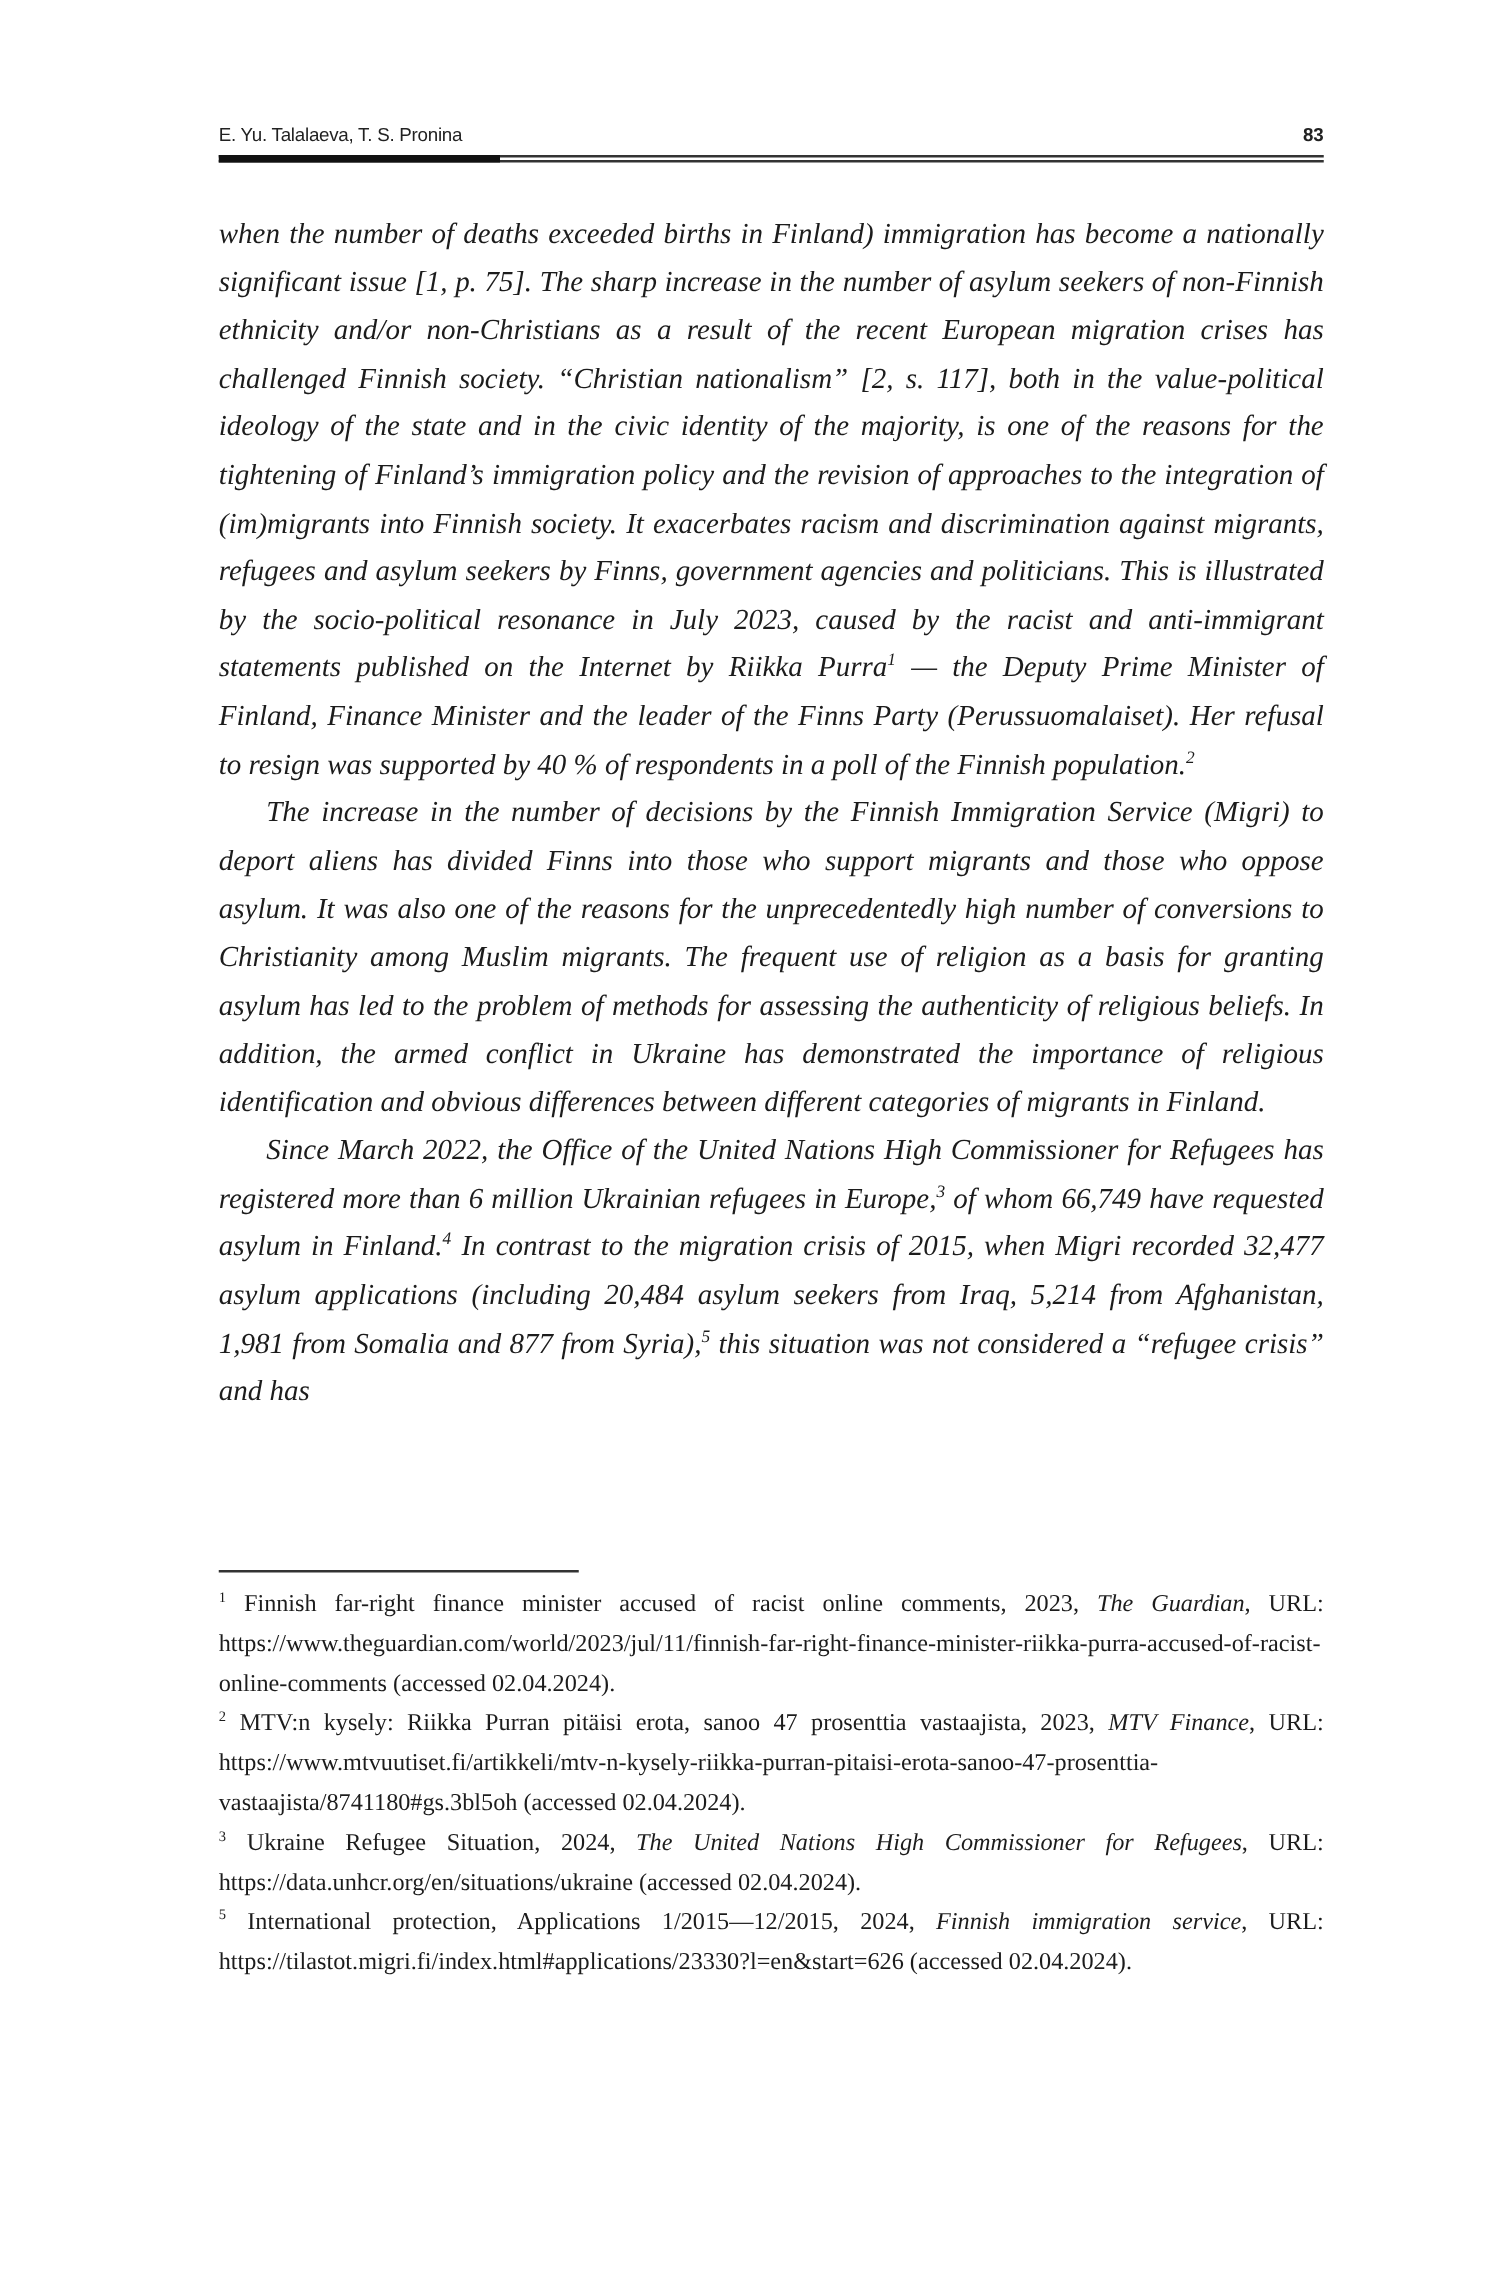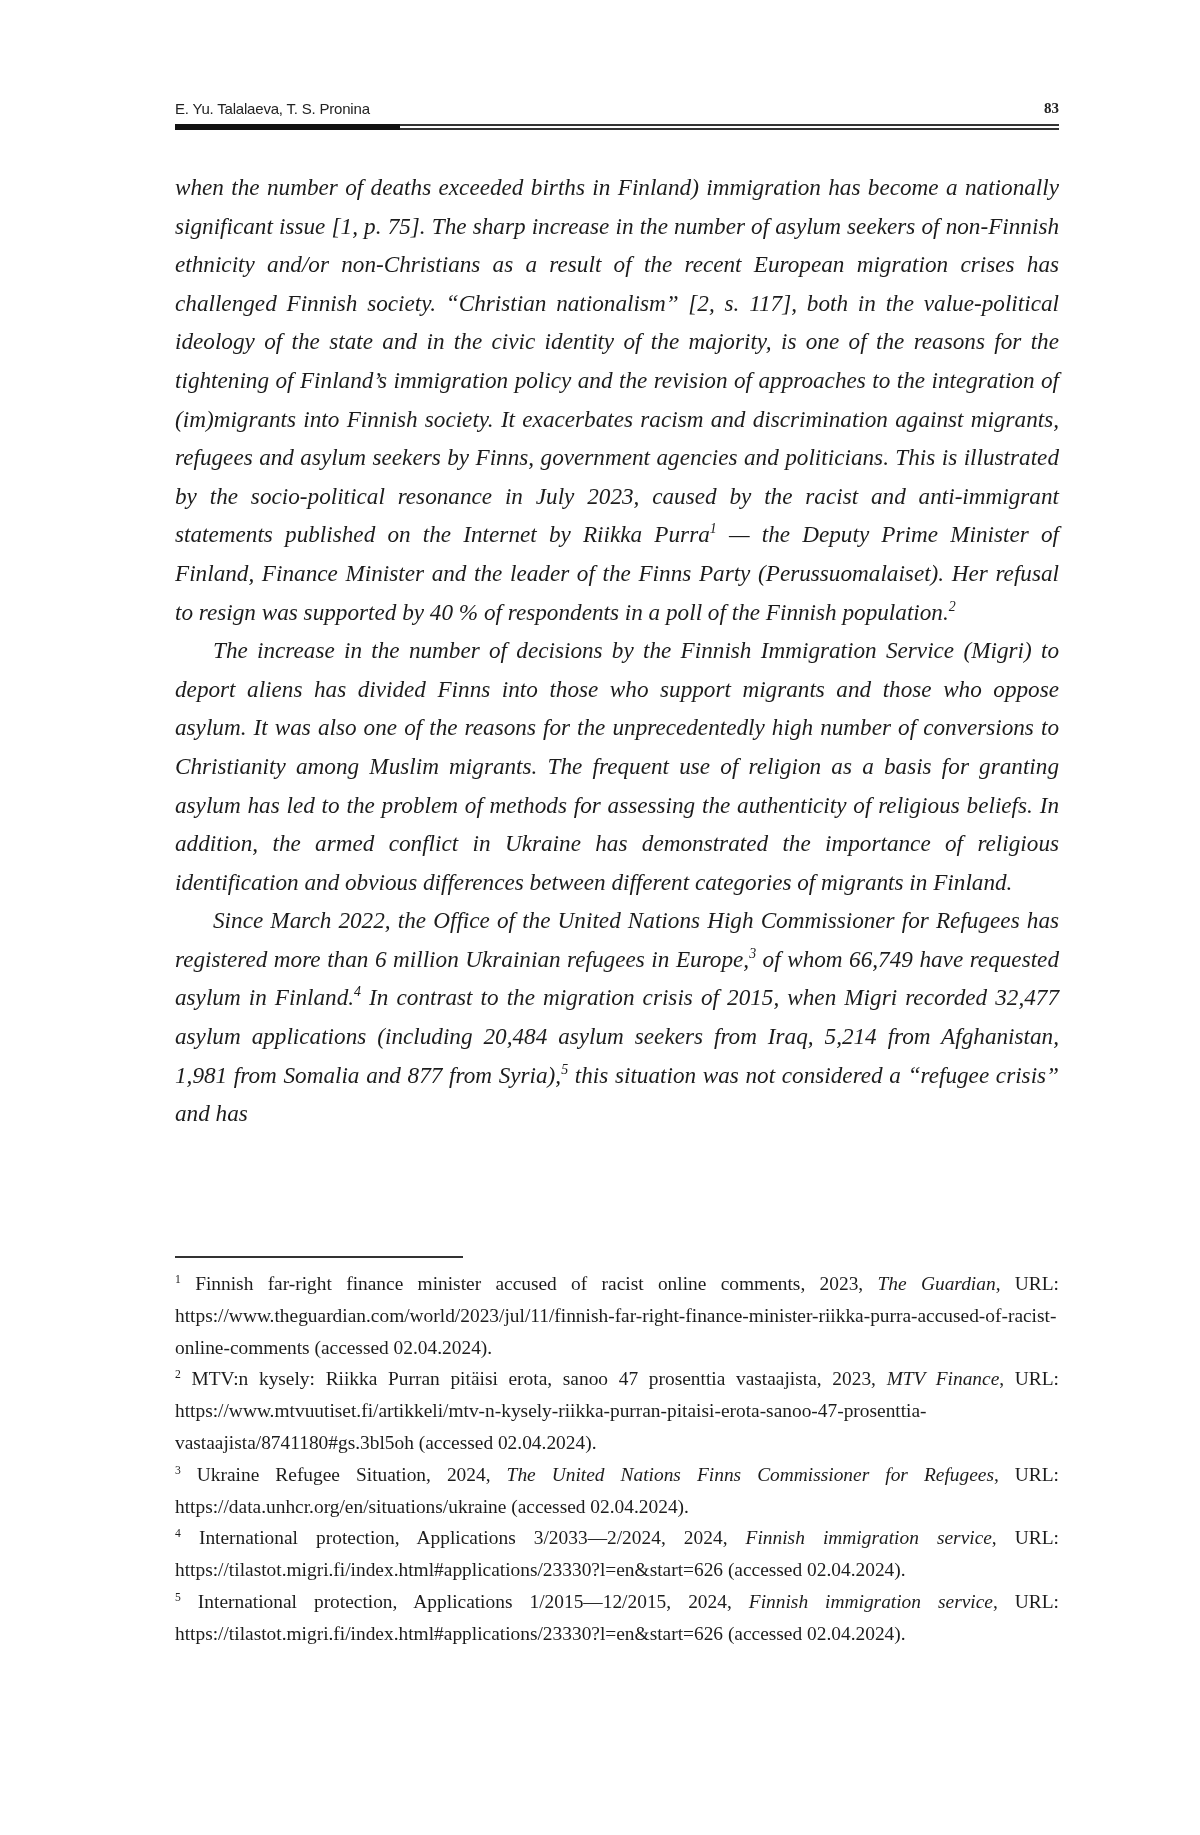--- a/index.html
+++ b/index.html
@@ -1,21 +1,21 @@
 <!DOCTYPE html>
 <html><head>
   <meta charset="utf-8">
   <style>
     html, body { margin: 0; padding: 0; background: #ffffff; }
     body { width: 1200px; height: 1835px; position: relative; overflow: hidden; color: #1a1a1a; }
     .page { position: absolute; left: 175px; top: 0; width: 884px; }
     .running-head { position: absolute; top: 98px; left: 0; width: 884px; height: 24px;
       font-family: "Liberation Sans", sans-serif; font-size: 15px; color: #222; }
     .running-head .authors { position: absolute; left: 0; top: 2px; letter-spacing: -0.2px; }
-    .running-head .page-num { position: absolute; right: 0; top: 2px; font-weight: bold; font-family: Liberation Serif, serif; }
+    .running-head .page-num { position: absolute; right: 0; top: 2px; font-weight: bold; }
     .head-rule { position: absolute; top: 124px; left: 0; width: 884px; height: 8px; }
     .head-rule .thin1 { position: absolute; left: 0; right: 0; top: 0; height: 2px; background: #333; }
     .head-rule .thin2 { position: absolute; left: 0; right: 0; top: 4px; height: 2px; background: #333; }
     .head-rule .thick { position: absolute; left: 0; top: 0; width: 225px; height: 6px; background: #111; }
     .body-text { position: absolute; top: 168px; left: 0; width: 884px;
       font-family: "Liberation Serif", serif; font-size: 23.2px; line-height: 38.6px; text-align: justify; color: #1c1c1c; font-style: italic; }
     .body-text p { margin: 0; }
     .body-text p.indent { text-indent: 38px; }
     sup { font-size: 60%; line-height: 0; vertical-align: super; }
     .fn-rule { position: absolute; top: 1256px; left: 0; width: 288px; height: 2px; background: #333; }
@@ -41,17 +41,16 @@
   <div class="body-text" id="body-text">
       <p>when the number of deaths exceeded births in Finland) immigration has become a nationally significant issue [1, p. 75]. The sharp increase in the number of asylum seekers of non-Finnish ethnicity and/or non-Christians as a result of the recent European migration crises has challenged Finnish society. “Christian nationalism” [2, s. 117], both in the value-political ideology of the state and in the civic identity of the majority, is one of the reasons for the tightening of Finland’s immigration policy and the revision of approaches to the integration of (im)migrants into Finnish society. It exacerbates racism and discrimination against migrants, refugees and asylum seekers by Finns, government agencies and politicians. This is illustrated by the socio-political resonance in July 2023, caused by the racist and anti-immigrant statements published on the Internet by Riikka Purra<sup>1</sup> — the Deputy Prime Minister of Finland, Finance Minister and the leader of the Finns Party (Perussuomalaiset). Her refusal to resign was supported by 40 % of respondents in a poll of the Finnish population.<sup>2</sup></p>
       <p class="indent">The increase in the number of decisions by the Finnish Immigration Service (Migri) to deport aliens has divided Finns into those who support migrants and those who oppose asylum. It was also one of the reasons for the unprecedentedly high number of conversions to Christianity among Muslim migrants. The frequent use of religion as a basis for granting asylum has led to the problem of methods for assessing the authenticity of religious beliefs. In addition, the armed conflict in Ukraine has demonstrated the importance of religious identification and obvious differences between different categories of migrants in Finland.</p>
       <p class="indent">Since March 2022, the Office of the United Nations High Commissioner for Refugees has registered more than 6 million Ukrainian refugees in Europe,<sup>3</sup> of whom 66,749 have requested asylum in Finland.<sup>4</sup> In contrast to the migration crisis of 2015, when Migri recorded 32,477 asylum applications (including 20,484 asylum seekers from Iraq, 5,214 from Afghanistan, 1,981 from Somalia and 877 from Syria),<sup>5</sup> this situation was not considered a “refugee crisis” and has</p>
     </div>
 
   <div class="fn-rule"></div>
   <div class="footnotes" id="footnotes">
       <p><sup>1</sup> Finnish far-right finance minister accused of racist online comments, 2023, <i>The Guardian</i>, URL: https://www.theguardian.com/world/2023/jul/11/finnish-far-right-finance-minister-riikka-purra-accused-of-racist-online-comments (accessed 02.04.2024).</p>
       <p><sup>2</sup> MTV:n kysely: Riikka Purran pitäisi erota, sanoo 47 prosenttia vastaajista, 2023, <i>MTV Finance</i>, URL: https://www.mtvuutiset.fi/artikkeli/mtv-n-kysely-riikka-purran-pitaisi-erota-sanoo-47-prosenttia-vastaajista/8741180#gs.3bl5oh (accessed 02.04.2024).</p>
-      <p><sup>3</sup> Ukraine Refugee Situation, 2024, <i>The United Nations Finns Commissioner for Refugees</i>, URL: https://data.unhcr.org/en/situations/ukraine (accessed 02.04.2024).</p>
-      <p><sup>4</sup> International protection, Applications 3/2033—2/2024, 2024, <i>Finnish immigration service</i>, URL: https://tilastot.migri.fi/index.html#applications/23330?l=en&amp;start=626 (accessed 02.04.2024).</p>
+      <p><sup>3</sup> Ukraine Refugee Situation, 2024, <i>The United Nations High Commissioner for Refugees</i>, URL: https://data.unhcr.org/en/situations/ukraine (accessed 02.04.2024).</p>
       <p><sup>5</sup> International protection, Applications 1/2015—12/2015, 2024, <i>Finnish immigration service</i>, URL: https://tilastot.migri.fi/index.html#applications/23330?l=en&amp;start=626 (accessed 02.04.2024).</p>
     </div>
 </div>
 
 </body></html>

